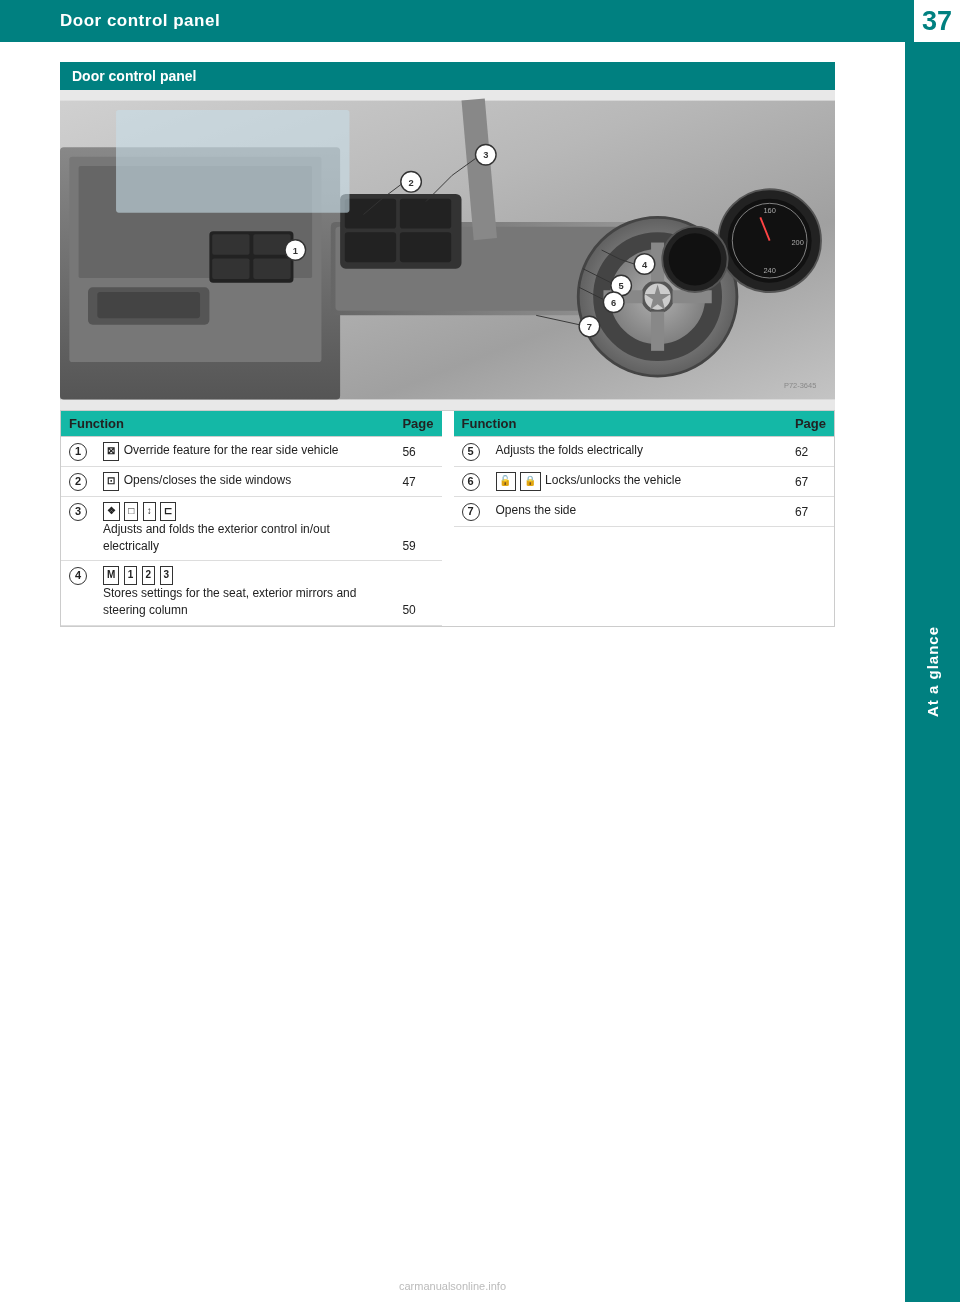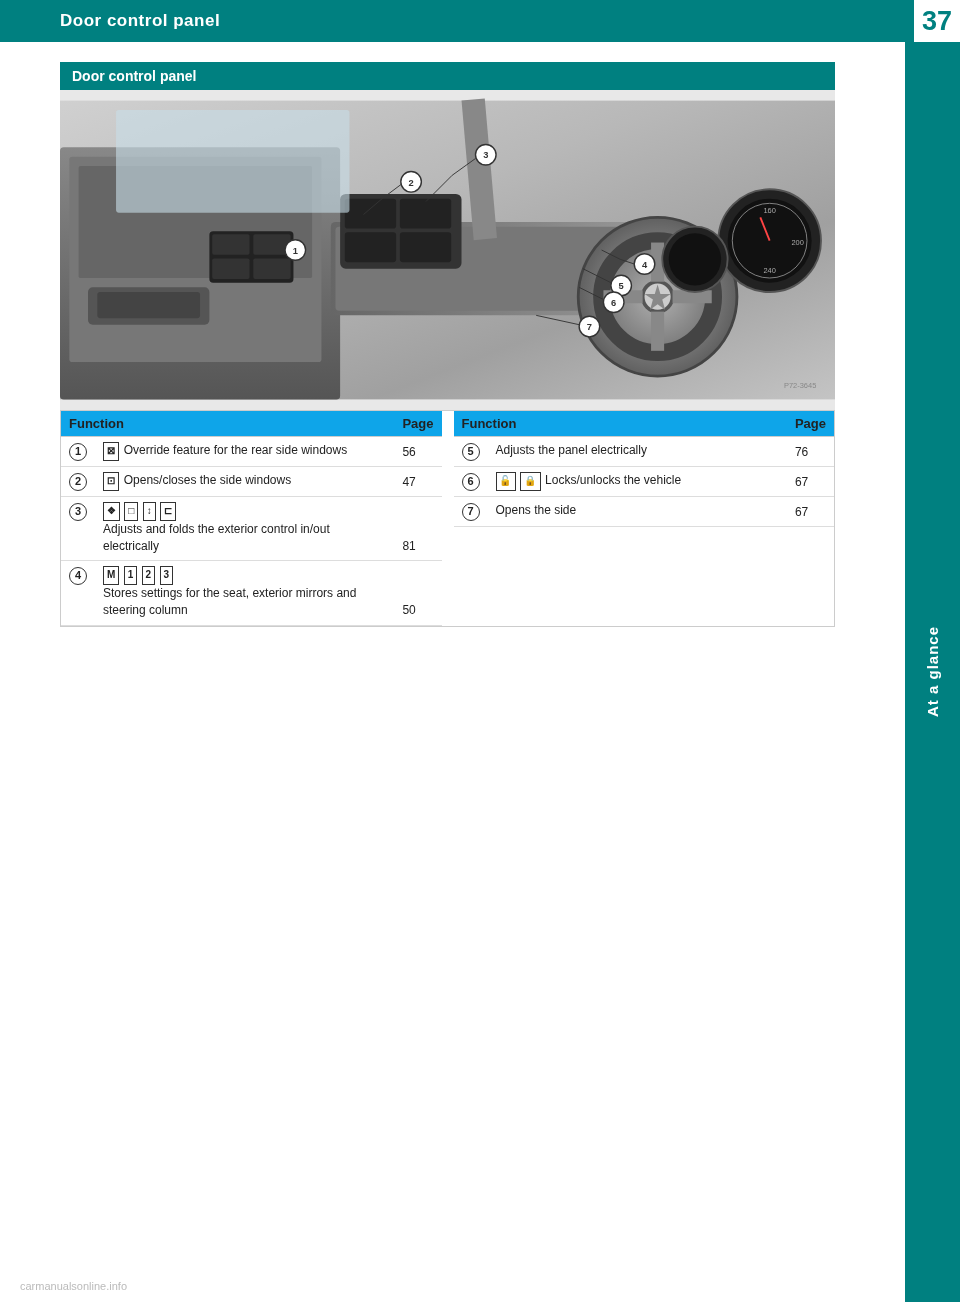--- a/index.html
+++ b/index.html
@@ -132,21 +132,21 @@
       border: 1px solid #ccc;
     }
     .left-table-wrap, .right-table-wrap {
       flex: 1;
     }
     table {
       width: 100%;
       border-collapse: collapse;
     }
     table th {
-      background: #0ea5e9;
+      background: #14b8a6;
       padding: 5px 8px;
       font-size: 13px;
       font-weight: bold;
       text-align: left;
       border-bottom: 1px solid #ccc;
     }
     table th.right-align {
       text-align: left;
     }
     table td {
@@ -305,21 +305,21 @@
             <th class="right-align">Page</th>
           </tr>
         </thead>
         <tbody>
           <tr>
             <td class="index-td">
               <span class="circle-num">1</span>
             </td>
             <td class="desc-cell">
               <span class="icon-box">⊠</span>
-              <span> Override feature for the rear side windows</span>
+              <span> Override feature for the rear side vehicle</span>
             </td>
             <td class="page-td">56</td>
           </tr>
           <tr>
             <td class="index-td">
               <span class="circle-num">2</span>
             </td>
             <td class="desc-cell">
               <span class="icon-box">⊡</span>
               <span> Opens/closes the side windows</span>
@@ -331,21 +331,21 @@
               <span class="circle-num">3</span>
             </td>
             <td class="desc-cell">
               <span class="icon-box">❖</span>
               <span class="icon-box">□</span>
               <span class="icon-box">↕</span>
               <span class="icon-box">⊏</span>
               <br>
               <span>Adjusts and folds the exterior control in/out electrically</span>
             </td>
-            <td class="page-td">81</td>
+            <td class="page-td">59</td>
           </tr>
           <tr>
             <td class="index-td">
               <span class="circle-num">4</span>
             </td>
             <td class="desc-cell">
               <span class="icon-box">M</span>
               <span class="icon-box">1</span>
               <span class="icon-box">2</span>
               <span class="icon-box">3</span>
@@ -365,23 +365,23 @@
             <th colspan="2">Function</th>
             <th class="right-align">Page</th>
           </tr>
         </thead>
         <tbody>
           <tr>
             <td class="index-td">
               <span class="circle-num">5</span>
             </td>
             <td class="desc-cell">
-              <span>Adjusts the panel electrically</span>
-            </td>
-            <td class="page-td">76</td>
+              <span>Adjusts the folds electrically</span>
+            </td>
+            <td class="page-td">62</td>
           </tr>
           <tr>
             <td class="index-td">
               <span class="circle-num">6</span>
             </td>
             <td class="desc-cell">
               <span class="icon-box">🔓</span>
               <span class="icon-box">🔒</span>
               <span> Locks/unlocks the vehicle</span>
             </td>
@@ -397,13 +397,13 @@
             <td class="page-td">67</td>
           </tr>
         </tbody>
       </table>
     </div>
 
   </div>
 
 </div>
 
-<div class="footer-watermark" style="position:absolute;bottom:10px;left:0;right:55px;text-align:left;color:#bbb;font-size:11px;padding-left:20px;">carmanualsonline.info</div>
+<div class="footer-watermark" style="position:absolute;bottom:10px;left:0;right:55px;text-align:center;color:#bbb;font-size:11px;">carmanualsonline.info</div>
 
 </body></html>

